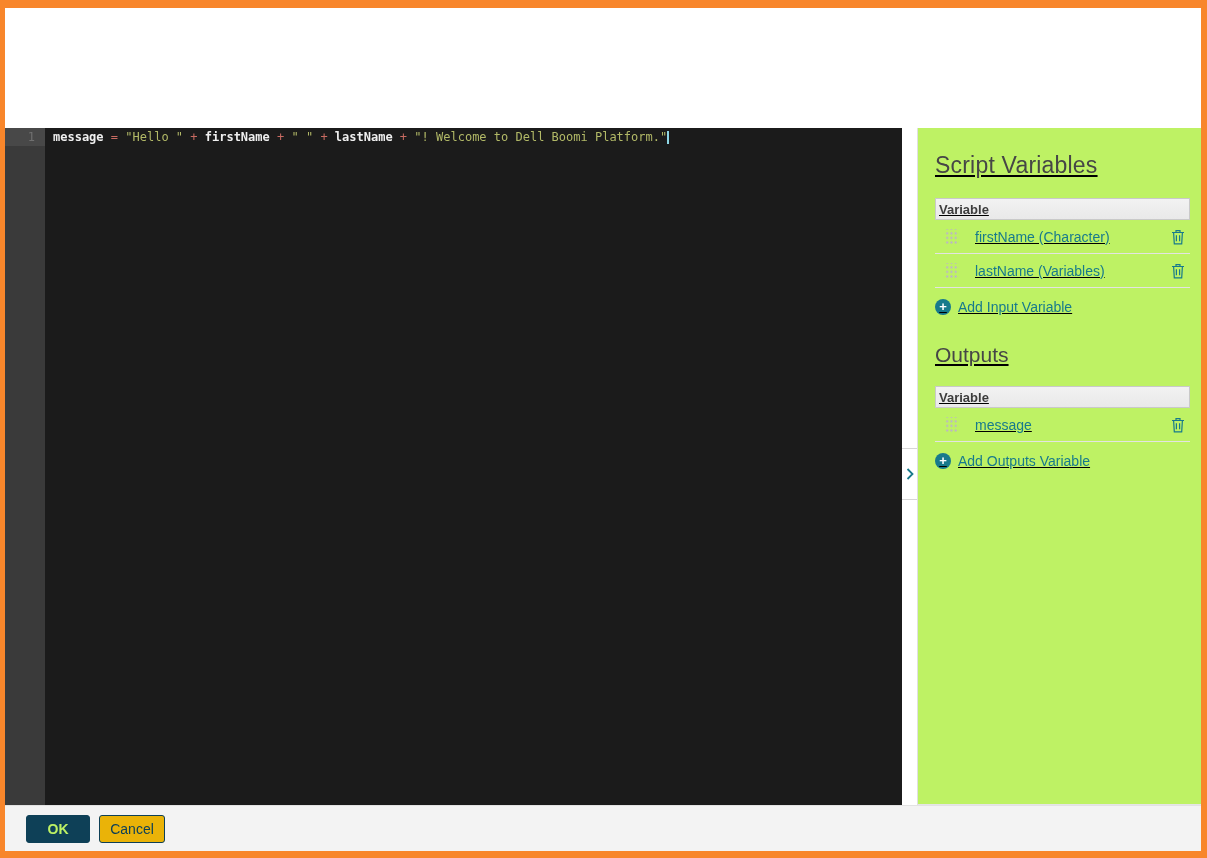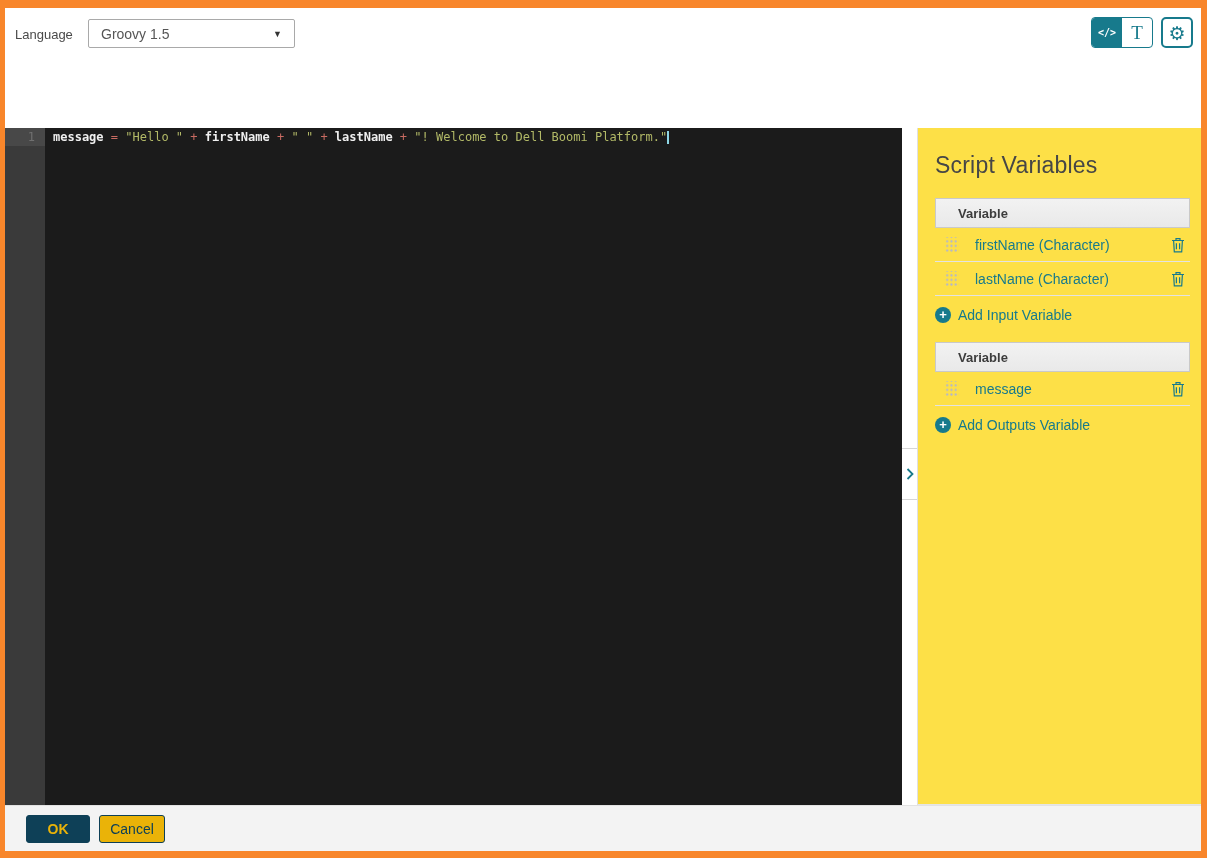--- a/index.html
+++ b/index.html
@@ -45,72 +45,53 @@
 
   
   .collapse-strip { position: absolute; left: 897px; top: 120px; width: 16px; height: 677px; background: #fff;
                     border-right: 1px solid #e0e0e0; }
   .collapse-handle { position: absolute; top: 320px; left: 0; width: 100%; height: 52px;
                      border-top: 1px solid #d6d6d6; border-bottom: 1px solid #d6d6d6;
                      display: flex; align-items: center; justify-content: center; cursor: pointer; }
 
   
   .panel { position: absolute; left: 913px; top: 120px; width: 283px; height: 677px;
-           border-bottom: 1px solid #e5e5e5; background: #fde047; padding: 24px 11px 0 17px; }
+           border-bottom: 1px solid #e5e5e5; background: #bef264; padding: 24px 11px 0 17px; text-decoration: underline; }
   .panel-title { font-size: 23px; color: #464646; font-weight: 500; letter-spacing: .2px; }
   .sec-heading { font-size: 21px; color: #464646; font-weight: 500; margin-top: 28px; }
   .vtable { margin-top: 19px; }
-  .vtable-header { height: 30px; background: linear-gradient(#f2f2f2, #e9e9e9); border: 1px solid #c9c9c9;
-                   display: flex; align-items: center; padding-left: 22px; font-size: 13px; font-weight: bold; color: #3d3d3d; }
+  .vtable-header { height: 22px; background: linear-gradient(#f2f2f2, #e9e9e9); border: 1px solid #c9c9c9;
+                   display: flex; align-items: center; padding-left: 3px; font-size: 13px; font-weight: bold; color: #3d3d3d; }
   .vrow { height: 34px; display: flex; align-items: center; border-bottom: 1px solid #e3e3e3; padding-left: 9px; }
   .drag-handle { width: 15px; height: 15px; cursor: grab; flex: 0 0 auto;
                  background-image: radial-gradient(circle, #bcbcbc 1.1px, transparent 1.3px);
                  background-size: 4.3px 4.6px; background-position: 1px 2px; }
   .vrow-label { margin-left: 16px; color: #177A8C; font-size: 14px; cursor: pointer; }
   .trash-btn { margin-left: auto; margin-right: 5px; cursor: pointer; display: flex; color: #177A8C; }
   .add-link { display: flex; align-items: center; margin-top: 11px; color: #177A8C; font-size: 14px;
               font-weight: 500; cursor: pointer; gap: 7px; }
   .plus-icon { width: 16px; height: 16px; border-radius: 50%; background: #177A8C; color: #fff; display: flex;
                align-items: center; justify-content: center; font-size: 13px; font-weight: bold; line-height: 1;
                flex: 0 0 auto; padding-bottom: 1px; }
 
   
   .dlg-footer { position: absolute; left: 0; top: 797px; width: 100%; height: 46px; background: #f3f3f3;
                 border-top: 1px solid #e2e2e2; display: flex; align-items: center; padding-left: 21px; gap: 9px; }
-  .ok-btn { min-width: 64px; height: 28px; background: #0E4057; color: #eab308; border: 1px solid #0E4057;
+  .ok-btn { min-width: 64px; height: 28px; background: #0E4057; color: #bef264; border: 1px solid #0E4057;
             border-radius: 3px; font-size: 14px; font-weight: bold; font-family: inherit; cursor: pointer; }
   .cancel-btn { min-width: 66px; height: 28px; background: #eab308; color: #0E4057; border: 1px solid #0E4057;
                 border-radius: 3px; font-size: 14px; font-family: inherit; cursor: pointer; }
 </style>
 </head>
 <body>
 
 <div class="frame">
   <div class="dialog">
 
 
-    <div class="toolbar">
-      <span class="lang-label">Language</span>
-      <div class="lang-select">
-        <span>Groovy 1.5</span>
-        <span class="lang-arrow">▼</span>
-      </div>
-
-      <div class="view-toggle">
-        <div class="vt-btn vt-code">
-          <span>&lt;/&gt;</span>
-        </div>
-        <div class="vt-btn vt-text">
-          <span>T</span>
-        </div>
-      </div>
-      <div class="gear-btn">
-        <span>⚙</span>
-      </div>
-    </div>
 
     <div class="editor">
       <div class="gutter">
         <div class="ln">1</div>
       </div>
       <div class="codeline"><span class="tok-identifier">message</span><span class="tok-operator"> = </span><span class="tok-string">"Hello "</span><span class="tok-operator"> + </span><span class="tok-identifier">firstName</span><span class="tok-operator"> + </span><span class="tok-string">" "</span><span class="tok-operator"> + </span><span class="tok-identifier">lastName</span><span class="tok-operator"> + </span><span class="tok-string">"! Welcome to Dell Boomi Platform."</span><span class="cursor"></span></div>
     </div>
 
     <div class="collapse-strip">
       <div class="collapse-handle">
@@ -129,33 +110,34 @@
           <span class="drag-handle"></span>
           <span class="vrow-label">firstName (Character)</span>
           <span class="trash-btn">
             <svg width="14" height="16" viewBox="0 0 14 16">
               <path d="M1 3.5h12 M5 3.5V1.7h4v1.8 M2.6 3.5l.7 11.3h7.4l.7-11.3 M5.4 6.3v6 M8.6 6.3v6" fill="none" stroke="#177A8C" stroke-width="1.2"></path>
             </svg>
           </span>
         </div>
         <div class="vrow">
           <span class="drag-handle"></span>
-          <span class="vrow-label">lastName (Character)</span>
+          <span class="vrow-label">lastName (Variables)</span>
           <span class="trash-btn">
             <svg width="14" height="16" viewBox="0 0 14 16">
               <path d="M1 3.5h12 M5 3.5V1.7h4v1.8 M2.6 3.5l.7 11.3h7.4l.7-11.3 M5.4 6.3v6 M8.6 6.3v6" fill="none" stroke="#177A8C" stroke-width="1.2"></path>
             </svg>
           </span>
         </div>
       </div>
       <div class="add-link">
         <span class="plus-icon">+</span>
         <span>Add Input Variable</span>
       </div>
 
+      <div class="sec-heading">Outputs</div>
       <div class="vtable">
         <div class="vtable-header">Variable</div>
         <div class="vrow">
           <span class="drag-handle"></span>
           <span class="vrow-label">message</span>
           <span class="trash-btn">
             <svg width="14" height="16" viewBox="0 0 14 16">
               <path d="M1 3.5h12 M5 3.5V1.7h4v1.8 M2.6 3.5l.7 11.3h7.4l.7-11.3 M5.4 6.3v6 M8.6 6.3v6" fill="none" stroke="#177A8C" stroke-width="1.2"></path>
             </svg>
           </span>

